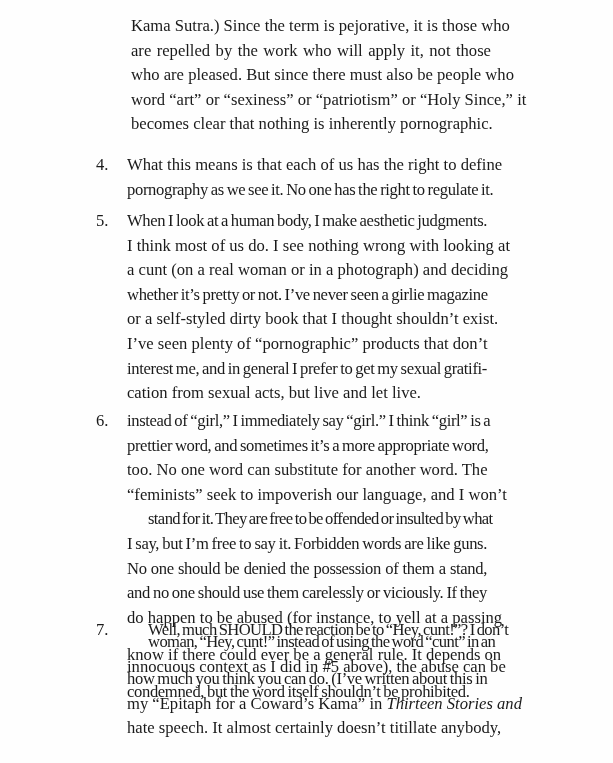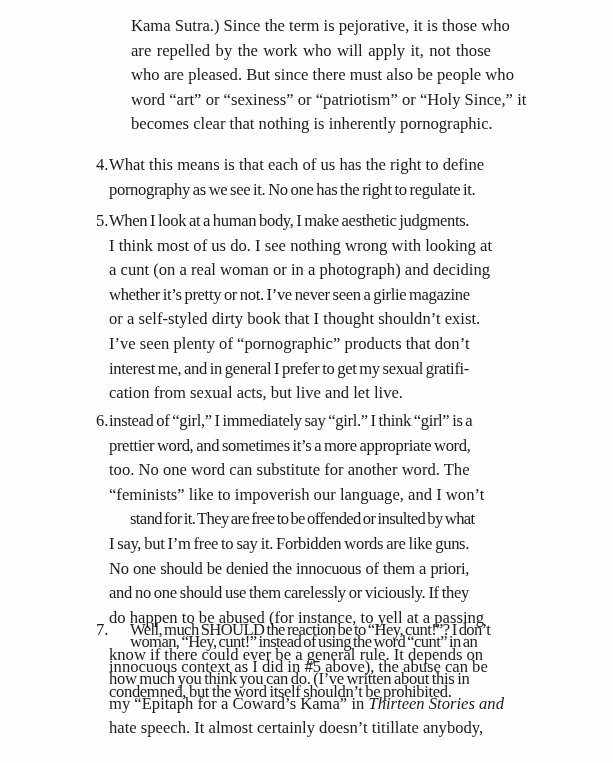--- a/index.html
+++ b/index.html
@@ -16,21 +16,21 @@
     position: absolute; left: 119px; top: 2px; width: 360px;
     text-align: justify; margin: 12px;
   }
   .item {
     position: absolute; left: 96px; width: 391px;
   }
   .num {
     position: absolute; left: 0; top: 0; width: 24px;
   }
   .body {
-    position: absolute; left: 13px; top: 0; width: 360px;
+    position: absolute; left: 31px; top: 0; width: 360px;
     text-align: justify; margin: 0;
   }
   .line { display: block; text-align: justify; text-align-last: justify; white-space: nowrap; }
   .line.last { text-align-last: left; }
   .tight { letter-spacing: -0.35px; word-spacing: -1px; }
   .tighter { letter-spacing: -0.6px; word-spacing: -1.5px; margin-left: 21px; }
   em { font-style: italic; }
 </style>
 </head>
 <body>
@@ -66,24 +66,24 @@
       <span class="line last">cation from sexual acts, but live and let live.</span>
     </div>
   </div>
 
   <div class="item" style="top:409px;">
     <span class="num">6.</span>
     <div class="body">
       <span class="line tight">instead of “girl,” I immediately say “girl.” I think “girl” is a</span>
       <span class="line tight">prettier word, and sometimes it’s a more appropriate word,</span>
       <span class="line">too. No one word can substitute for another word. The</span>
-      <span class="line">“feminists” like to impoverish our language, and I won’t</span>
+      <span class="line">“feminists” seek to impoverish our language, and I won’t</span>
       <span class="line tighter">stand for it. They are free to be offended or insulted by what</span>
       <span class="line tight">I say, but I’m free to say it. Forbidden words are like guns.</span>
-      <span class="line tight">No one should be denied the innocuous of them a priori,</span>
+      <span class="line tight">No one should be denied the possession of them a stand,</span>
       <span class="line tight">and no one should use them carelessly or viciously. If they</span>
       <span class="line">do happen to be abused (for instance, to yell at a passing</span>
       <span class="line tighter">woman, “Hey, cunt!” instead of using the word “cunt” in an</span>
       <span class="line">innocuous context as I did in #5 above), the abuse can be</span>
       <span class="line last tight">condemned, but the word itself shouldn’t be prohibited.</span>
     </div>
   </div>
 
   <div class="item" style="top:618px;">
     <span class="num">7.</span>

